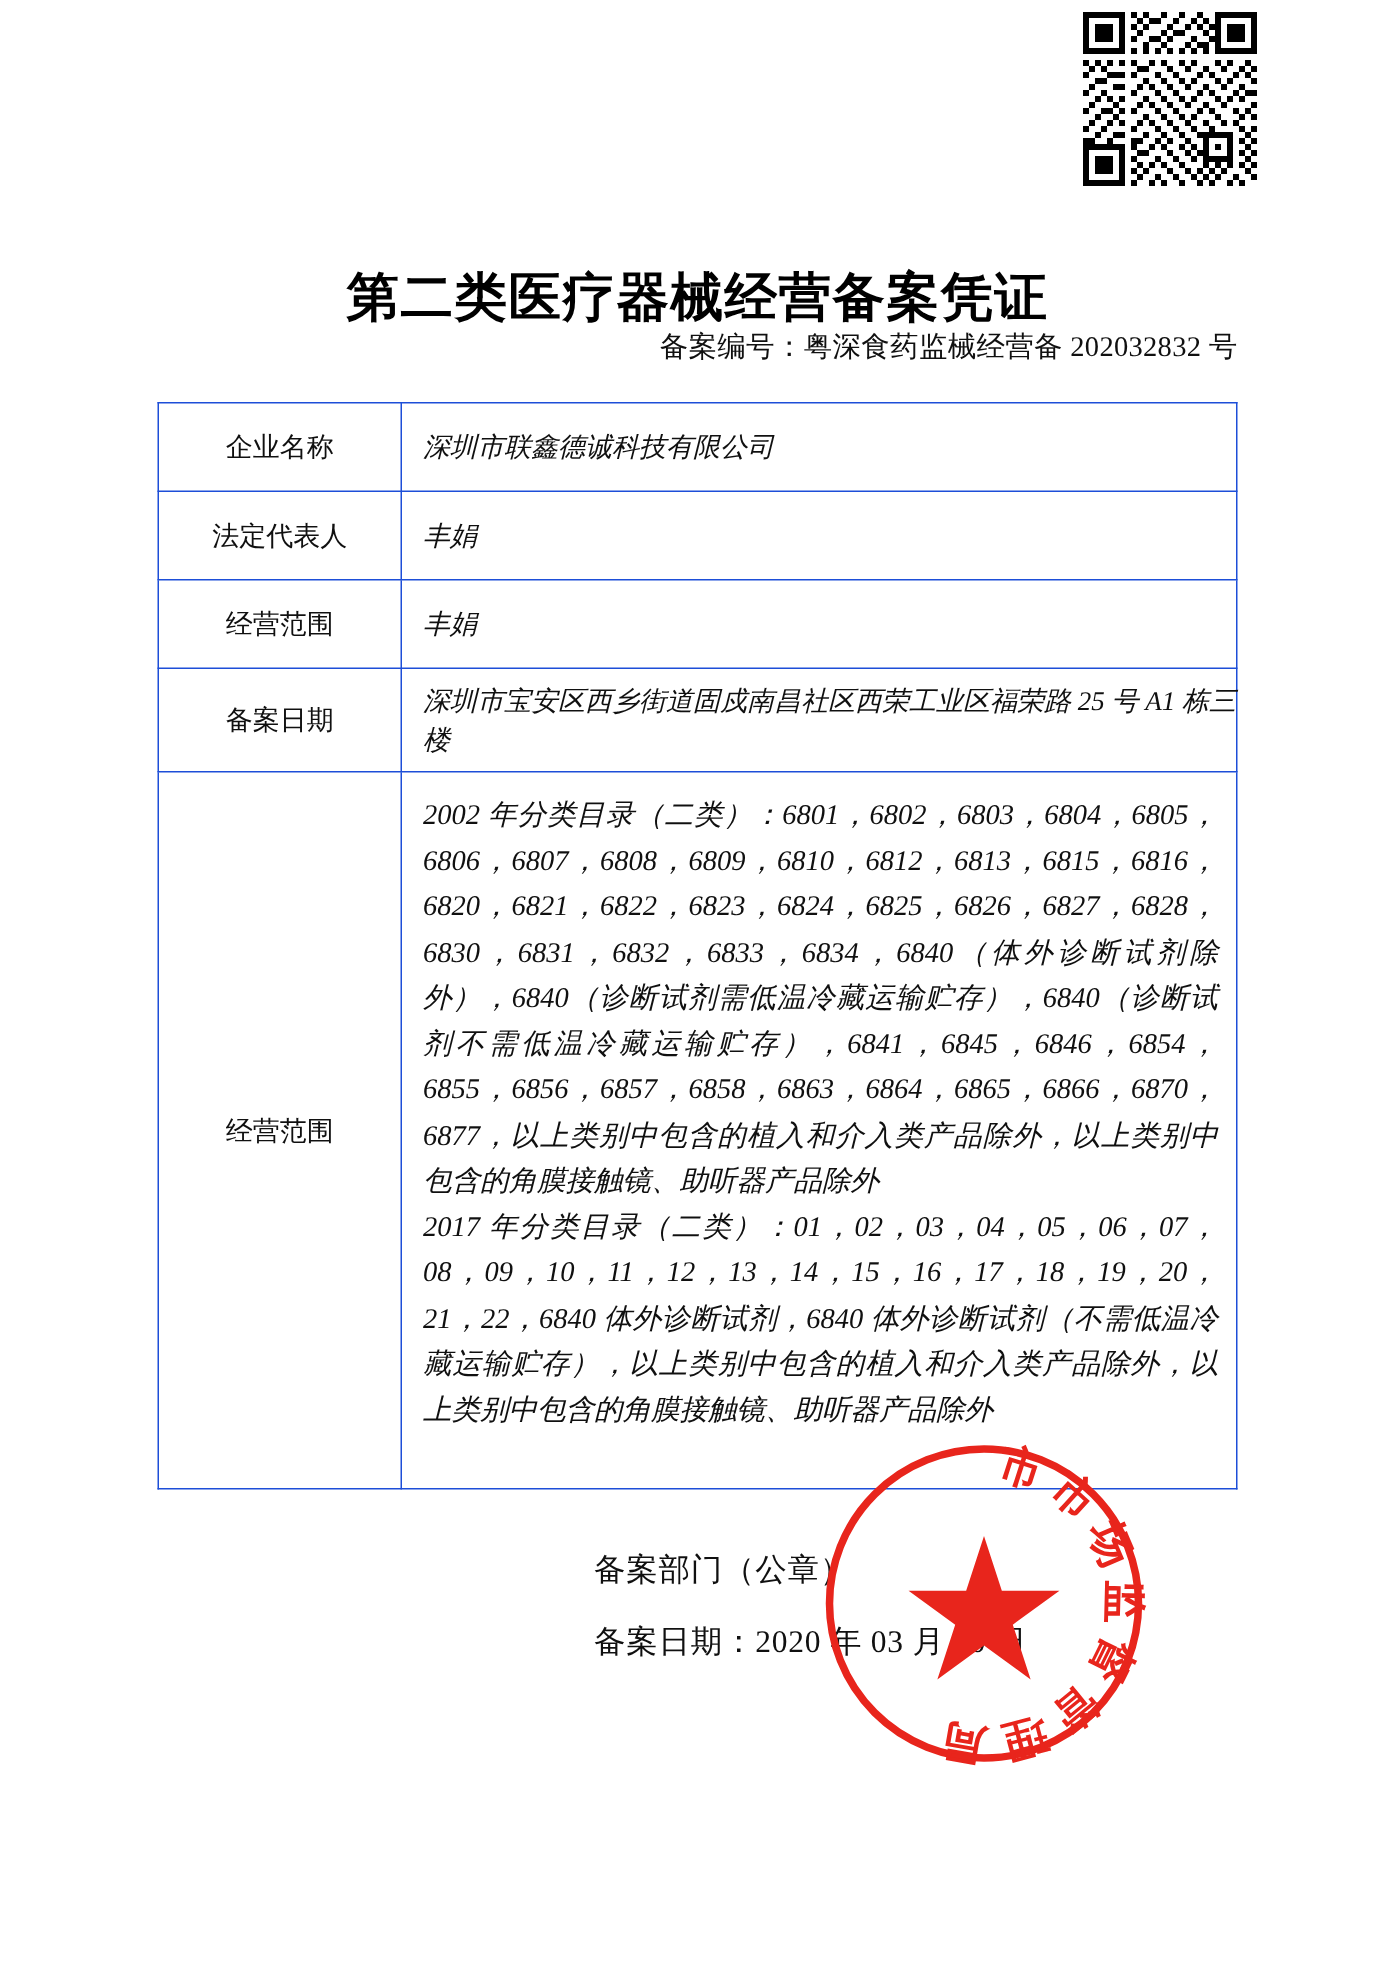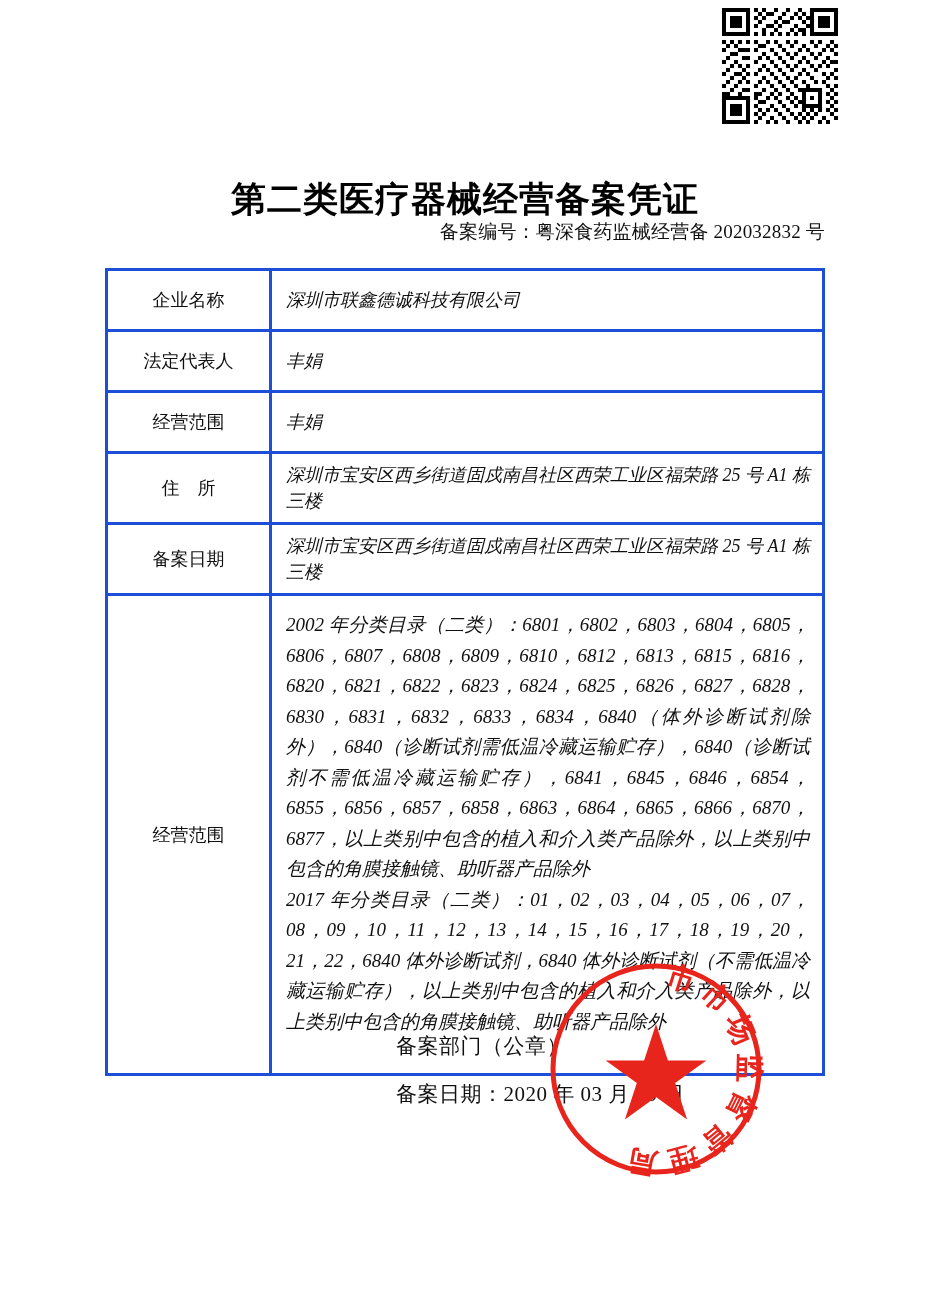--- a/index.html
+++ b/index.html
@@ -57,21 +57,21 @@
   
   .cert-table {
     position: absolute;
     top: 268px;
     left: 105px;
     width: 720px;
     border-collapse: collapse;
     table-layout: fixed;
   }
   .cert-table td {
-    border: 3px solid #1d4ed8;
+    border: 1px solid #1d4ed8;
     padding: 0;
     vertical-align: middle;
   }
   .cert-table .lbl {
     width: 153px;
     text-align: center;
     font-size: 18px;
     line-height: 26px;
     padding: 8px 4px;
     white-space: pre;
@@ -408,24 +408,20 @@
       <td class="val">深圳市联鑫德诚科技有限公司</td>
     </tr>
     <tr class="r-legal">
       <td class="lbl">法定代表人</td>
       <td class="val">丰娟</td>
     </tr>
     <tr class="r-manager">
       <td class="lbl">经营范围</td>
       <td class="val">丰娟</td>
     </tr>
-    <tr class="r-addr">
-      <td class="lbl">住    所</td>
-      <td class="val">深圳市宝安区西乡街道固戍南昌社区西荣工业区福荣路 25 号 A1 栋三楼</td>
-    </tr>
     <tr class="r-store">
       <td class="lbl">备案日期</td>
       <td class="val">深圳市宝安区西乡街道固戍南昌社区西荣工业区福荣路 25 号 A1 栋三楼</td>
     </tr>
     <tr class="r-scope">
       <td class="lbl scope-label">经营范围</td>
       <td class="val scope-cell">
         <p>2002 年分类目录（二类）：6801，6802，6803，6804，6805，6806，6807，6808，6809，6810，6812，6813，6815，6816，6820，6821，6822，6823，6824，6825，6826，6827，6828，6830，6831，6832，6833，6834，6840（体外诊断试剂除外），6840（诊断试剂需低温冷藏运输贮存），6840（诊断试剂不需低温冷藏运输贮存），6841，6845，6846，6854，6855，6856，6857，6858，6863，6864，6865，6866，6870，6877，以上类别中包含的植入和介入类产品除外，以上类别中包含的角膜接触镜、助听器产品除外</p>
         <p>2017 年分类目录（二类）：01，02，03，04，05，06，07，08，09，10，11，12，13，14，15，16，17，18，19，20，21，22，6840 体外诊断试剂，6840 体外诊断试剂（不需低温冷藏运输贮存），以上类别中包含的植入和介入类产品除外，以上类别中包含的角膜接触镜、助听器产品除外</p>
       </td>

